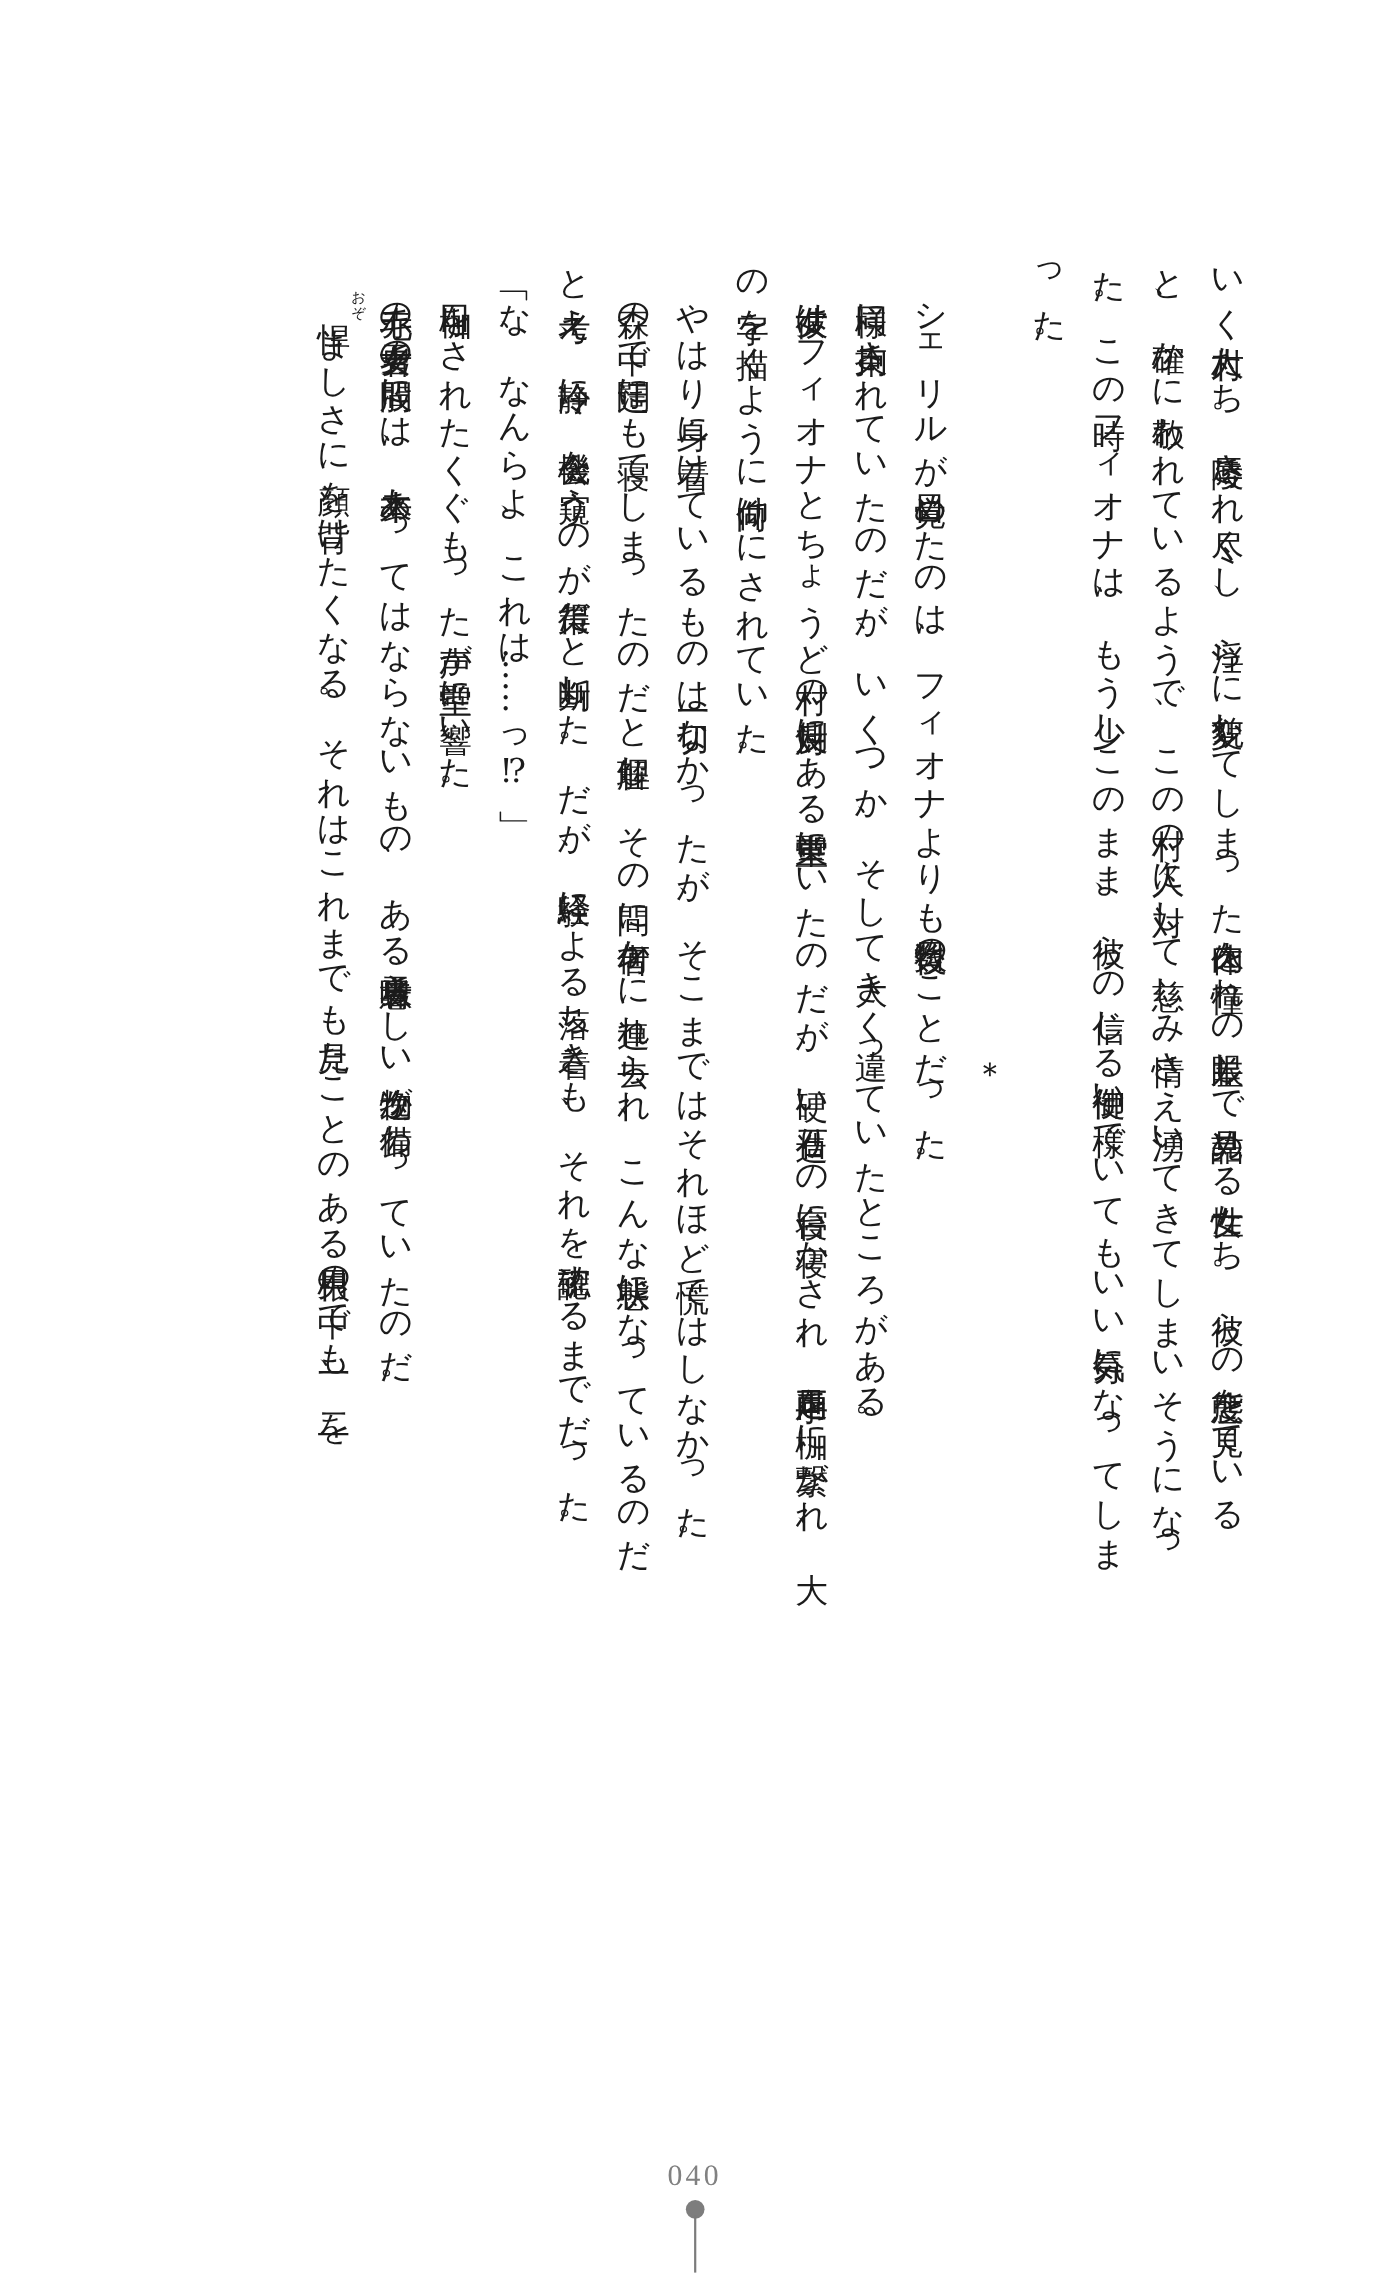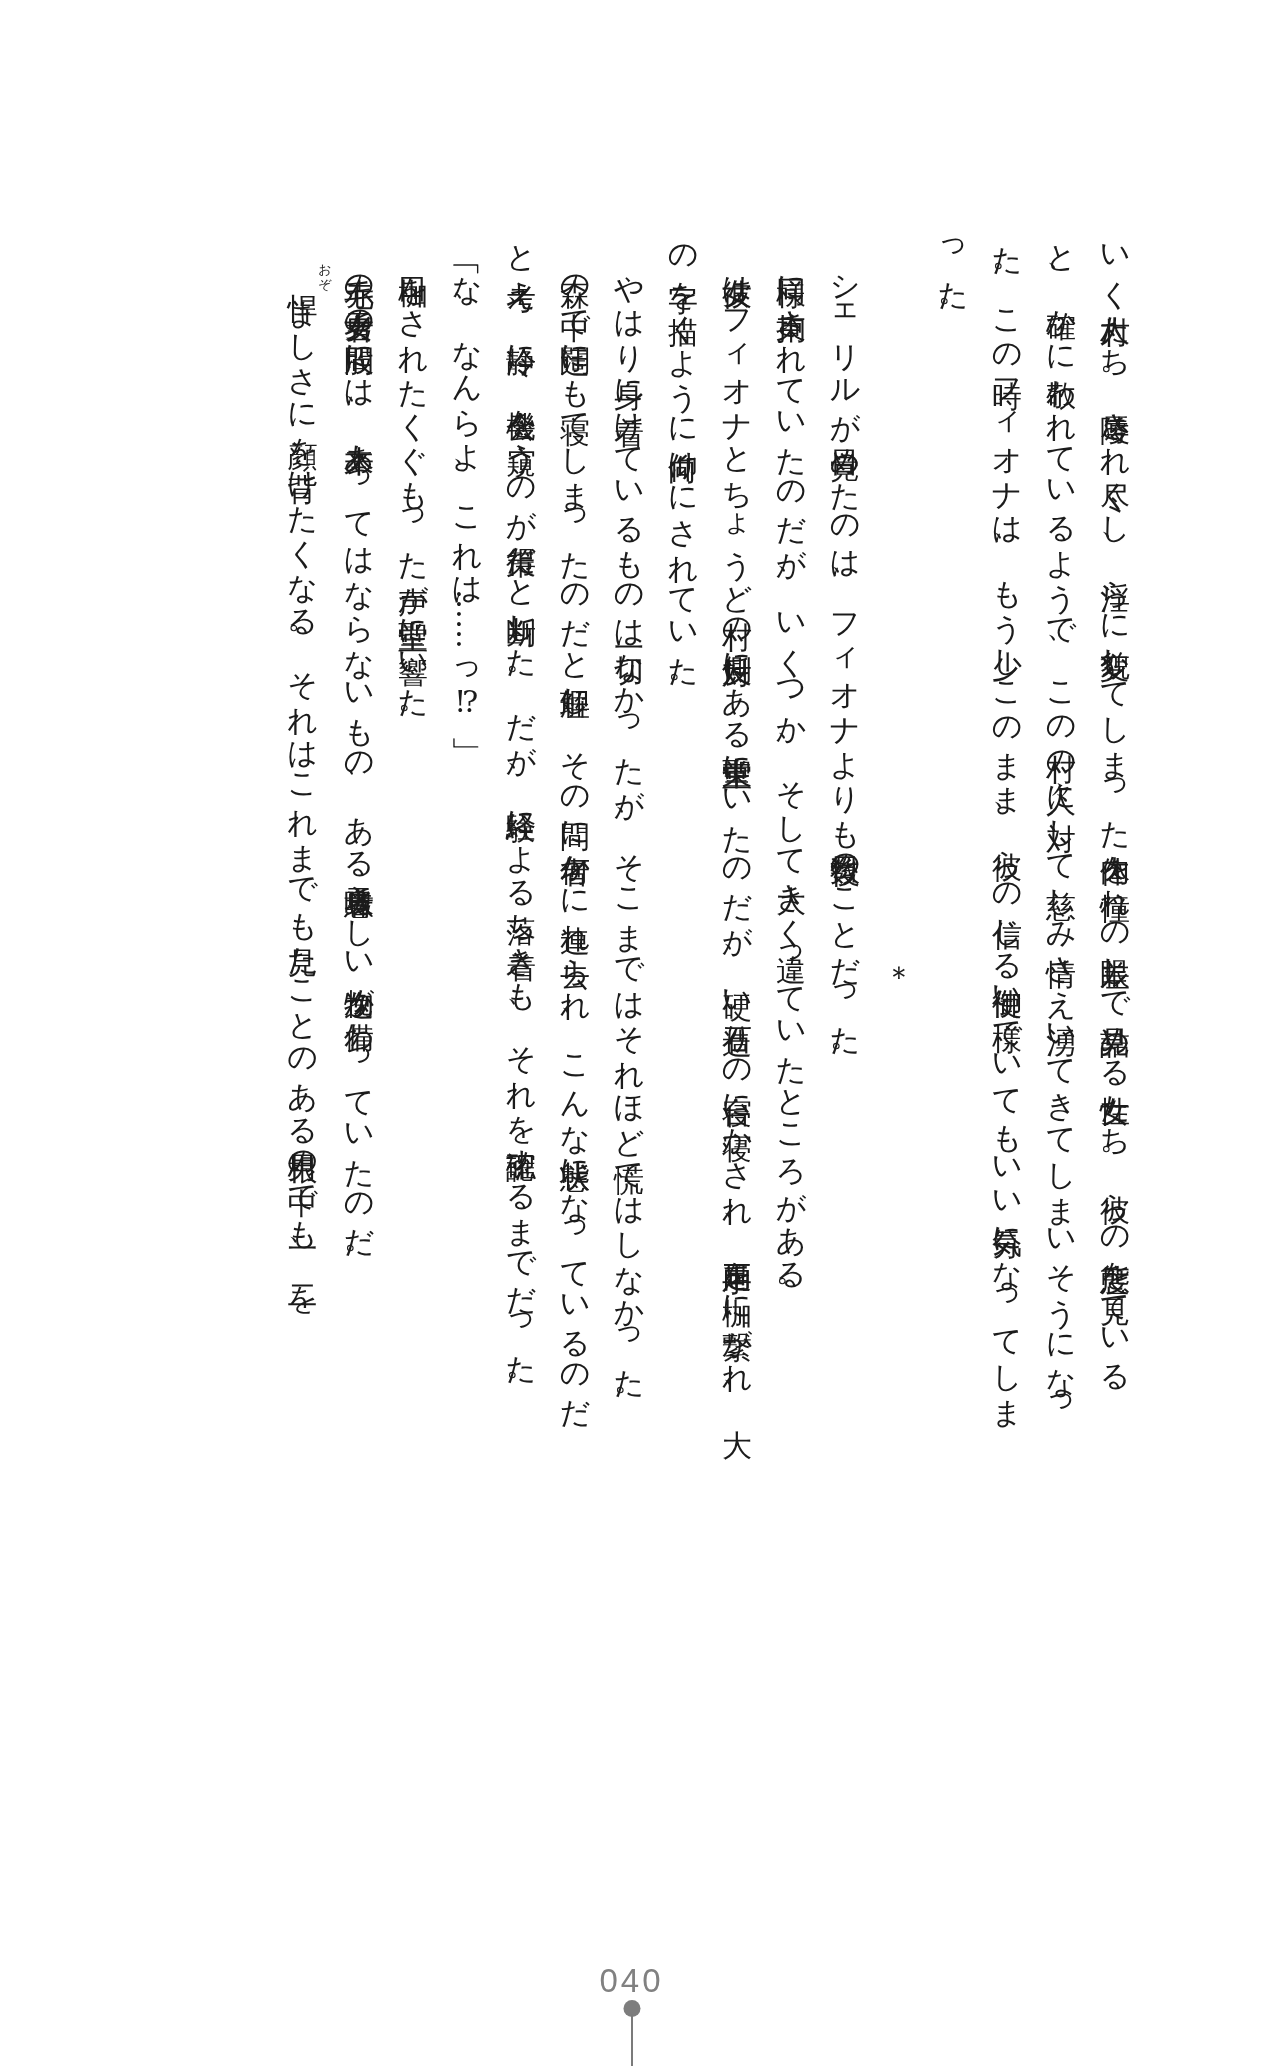--- a/index.html
+++ b/index.html
@@ -48,22 +48,22 @@
     color: #1b1b1b;
   }
 
   
   .page-number {
     position: absolute;
     top: 1962px;
     left: 0;
     width: 100%;
     text-align: center;
-    font-family: Liberation Sans, sans-serif;
-    font-size: 33px;
+    font-family: Liberation Serif, serif;
+    font-size: 27px;
     font-weight: 400;
     letter-spacing: 3px;
     color: #818181;
   }
   .footer-dot {
     position: absolute;
     top: 2000px;
     left: 50%;
     transform: translateX(-50%);
     width: 17px;

